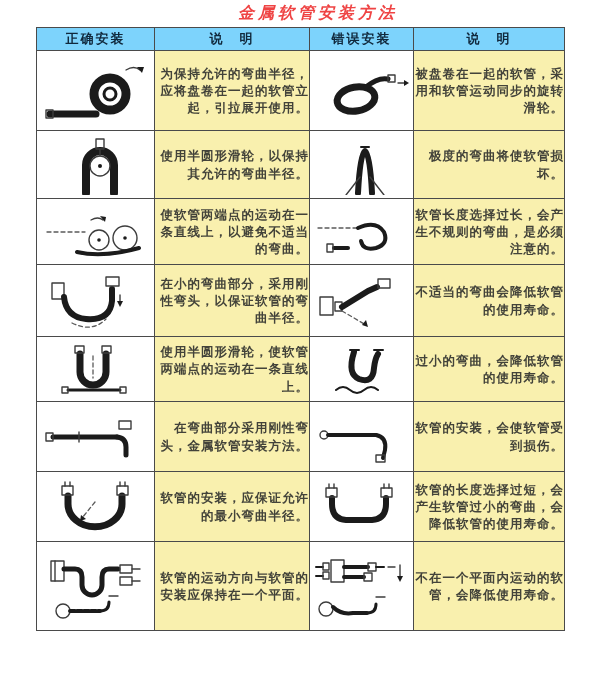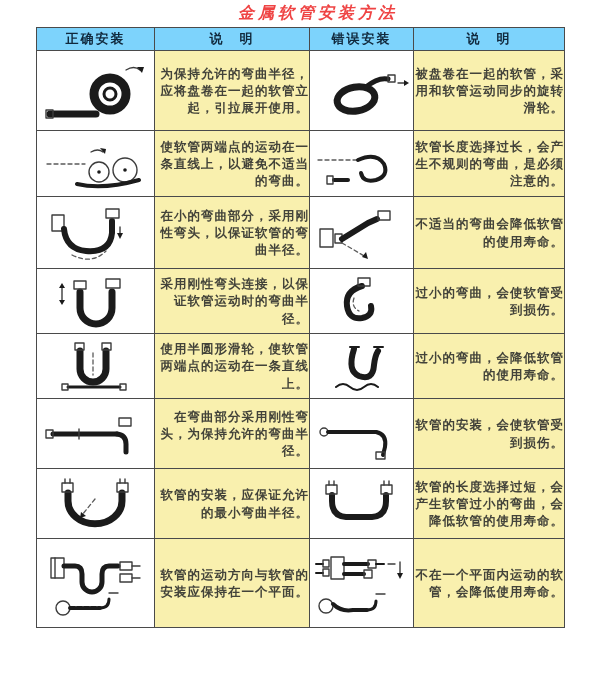--- a/index.html
+++ b/index.html
@@ -79,20 +79,40 @@
           <ellipse cx="44" cy="36" rx="19" ry="12" stroke-width="7" transform="rotate(-10 44 36)"></ellipse>
           <path d="M54 24 Q66 14 76 16" stroke-width="5"></path>
           <rect x="76" y="12" width="7" height="7" class="thin"></rect>
           <path d="M86 20 h8" class="thin"></path>
           <polygon points="97,20 92,17 92,23" class="f"></polygon>
         </svg>
       </td>
       <td class="desc">被盘卷在一起的软管，采用和软管运动同步的旋转滑轮。</td>
     </tr>
 
+    <tr class="r1">
+      <td class="img">
+        <svg class="art" width="100" height="60" viewBox="0 0 100 60">
+          <path d="M40 58 V30 A14 14 0 0 1 68 30 V58" stroke-width="8"></path>
+          <circle cx="54" cy="31" r="10" class="thin" style="fill:#fff"></circle>
+          <circle cx="54" cy="31" r="2" class="f"></circle>
+          <rect x="50" y="4" width="8" height="10" class="thin"></rect>
+          <path d="M54 14 V21" class="thin"></path>
+        </svg>
+      </td>
+      <td class="desc">使用半圆形滑轮，以保持其允许的弯曲半径。</td>
+      <td class="img">
+        <svg class="art" width="100" height="60" viewBox="0 0 100 60">
+          <path d="M46 58 Q48 20 53 16 Q58 20 60 58" stroke-width="6"></path>
+          <path d="M34 60 L48 42 M72 60 L58 42" class="thin"></path>
+          <path d="M49 12 h8" stroke-width="2"></path>
+        </svg>
+      </td>
+      <td class="desc">极度的弯曲将使软管损坏。</td>
+    </tr>
 
     <tr class="r2">
       <td class="img">
         <svg class="art" width="114" height="52" viewBox="0 0 114 52">
           <path d="M8 26 H46" class="dash"></path>
           <path d="M52 14 q7 -4 12 0" class="thin"></path>
           <polygon points="66,16 61,10 67,11" class="f"></polygon>
           <circle cx="60" cy="34" r="10" class="thin" style="fill:#fff"></circle>
           <circle cx="60" cy="34" r="1.8" class="f"></circle>
           <circle cx="86" cy="32" r="12" class="thin" style="fill:#fff"></circle>
@@ -130,41 +150,20 @@
           <rect x="23" y="31" width="7" height="9" class="thin"></rect>
           <path d="M30 36 L56 20 l9 -4" stroke-width="6"></path>
           <rect x="66" y="8" width="12" height="9" class="thin"></rect>
           <path d="M30 40 L54 54" class="dash"></path>
           <polygon points="56,56 50,54 54,49" class="f"></polygon>
         </svg>
       </td>
       <td class="desc">不适当的弯曲会降低软管的使用寿命。</td>
     </tr>
 
-    <tr class="r4">
-      <td class="img">
-        <svg class="art" width="104" height="54" viewBox="0 0 104 54">
-          <path d="M36 18 v16 a16 16 0 0 0 32 0 v-16" stroke-width="7"></path>
-          <rect x="30" y="7" width="12" height="8" class="thin"></rect>
-          <rect x="62" y="5" width="14" height="9" class="thin"></rect>
-          <path d="M18 14 v12" class="thin"></path>
-          <polygon points="18,9 15,14 21,14" class="f"></polygon>
-          <polygon points="18,31 15,26 21,26" class="f"></polygon>
-        </svg>
-      </td>
-      <td class="desc">采用刚性弯头连接，以保证软管运动时的弯曲半径。</td>
-      <td class="img">
-        <svg class="art" width="100" height="54" viewBox="0 0 100 54">
-          <path d="M50 12 q-17 5 -15 20 q2 14 15 12 q11 -2 9 -12" stroke-width="6"></path>
-          <rect x="46" y="4" width="12" height="8" class="thin"></rect>
-          <path d="M42 24 q-3 9 5 13" class="dash"></path>
-        </svg>
-      </td>
-      <td class="desc">过小的弯曲，会使软管受到损伤。</td>
-    </tr>
 
     <tr class="r5">
       <td class="img">
         <svg class="art" width="112" height="54" viewBox="0 0 112 54">
           <path d="M40 12 v18 a13 13 0 0 0 26 0 v-18" stroke-width="7"></path>
           <rect x="35" y="4" width="9" height="7" class="thin"></rect>
           <rect x="62" y="4" width="9" height="7" class="thin"></rect>
           <path d="M53 14 v22" class="dash"></path>
           <path d="M28 48 H80" stroke-width="3"></path>
           <rect x="22" y="45" width="6" height="6" class="thin"></rect>
@@ -185,21 +184,21 @@
     <tr class="r6">
       <td class="img">
         <svg class="art" width="114" height="56" viewBox="0 0 114 56">
           <path d="M14 28 H78" stroke-width="5"></path>
           <rect x="7" y="24" width="7" height="8" class="thin"></rect>
           <path d="M78 28 q9 1 9 10 v8" stroke-width="5"></path>
           <rect x="80" y="12" width="12" height="8" class="thin"></rect>
           <path d="M40 23 v10" class="thin"></path>
         </svg>
       </td>
-      <td class="desc">在弯曲部分采用刚性弯头，为保持允许的弯曲半径。</td>
+      <td class="desc">在弯曲部分采用刚性弯头，金属软管安装方法。</td>
       <td class="img">
         <svg class="art" width="100" height="56" viewBox="0 0 100 56">
           <circle cx="12" cy="26" r="4" class="thin"></circle>
           <path d="M16 26 H64" stroke-width="4"></path>
           <path d="M64 26 q11 2 9 15 l-2 8" stroke-width="4"></path>
           <rect x="64" y="46" width="9" height="7" class="thin"></rect>
         </svg>
       </td>
       <td class="desc">软管的安装，会使软管受到损伤。</td>
     </tr>

